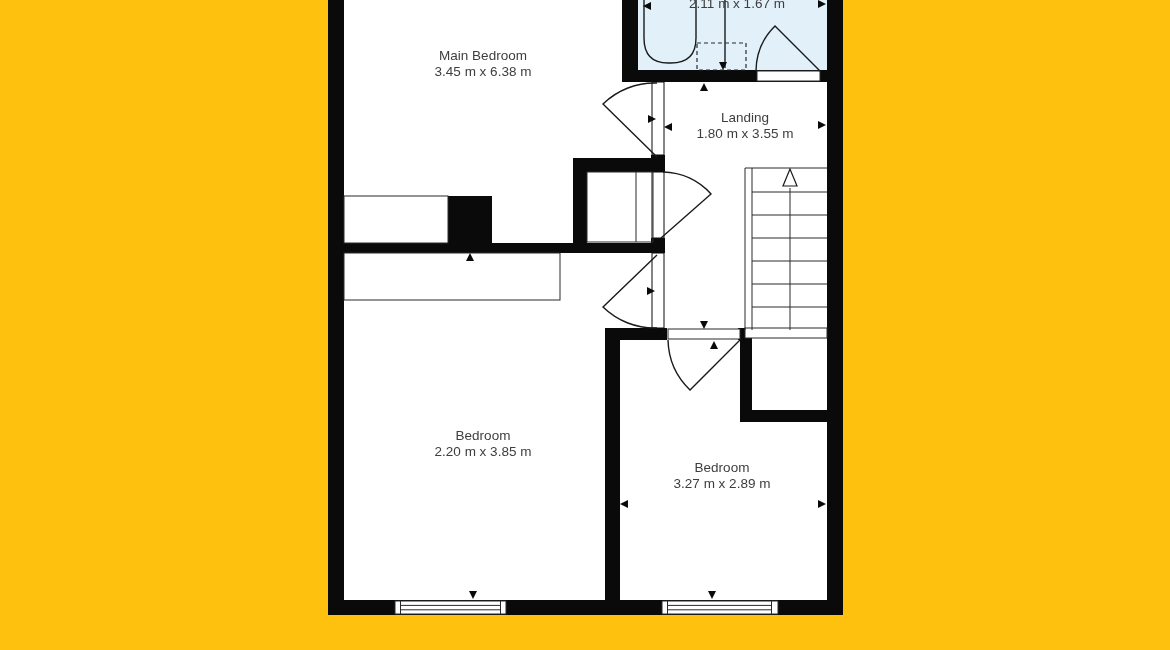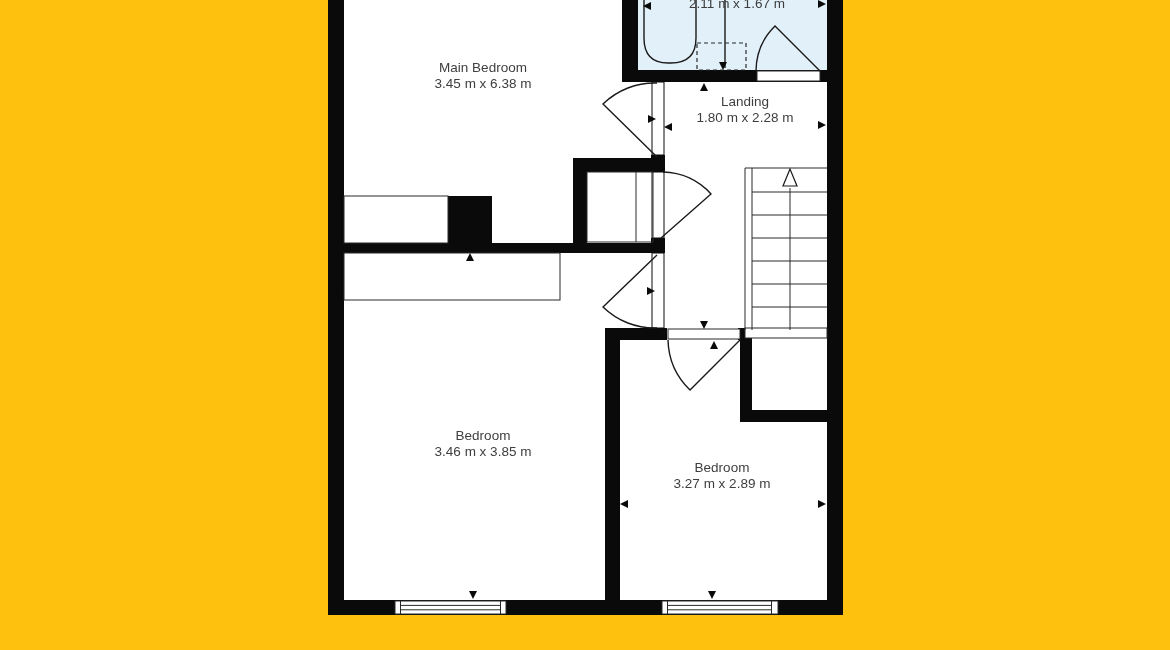--- a/index.html
+++ b/index.html
@@ -138,37 +138,37 @@
       <polygon class="marker" points="704,83 700,91 708,91"></polygon>
       <polygon class="marker" points="470,253 466,261 474,261"></polygon>
       <polygon class="marker" points="714,341 710,349 718,349"></polygon>
       <polygon class="marker" points="723,70 719,62 727,62"></polygon>
       <polygon class="marker" points="704,329 700,321 708,321"></polygon>
       <polygon class="marker" points="473,599 469,591 477,591"></polygon>
       <polygon class="marker" points="712,599 708,591 716,591"></polygon>
     </g>
   </svg>
 
-  <div class="room-label" style="left:483px;top:60px;">
+  <div class="room-label" style="left:483px;top:48px;">
     <div>Main Bedroom</div>
     <div>3.45 m x 6.38 m</div>
   </div>
 
   <div class="room-label" style="left:737px;top:-4px;">
     <div>2.11 m x 1.67 m</div>
   </div>
 
-  <div class="room-label" style="left:745px;top:94px;">
+  <div class="room-label" style="left:745px;top:110px;">
     <div>Landing</div>
-    <div>1.80 m x 2.28 m</div>
+    <div>1.80 m x 3.55 m</div>
   </div>
 
   <div class="room-label" style="left:483px;top:428px;">
     <div>Bedroom</div>
-    <div>3.46 m x 3.85 m</div>
+    <div>2.20 m x 3.85 m</div>
   </div>
 
   <div class="room-label" style="left:722px;top:460px;">
     <div>Bedroom</div>
     <div>3.27 m x 2.89 m</div>
   </div>
 
 </div>
 
 </body></html>

